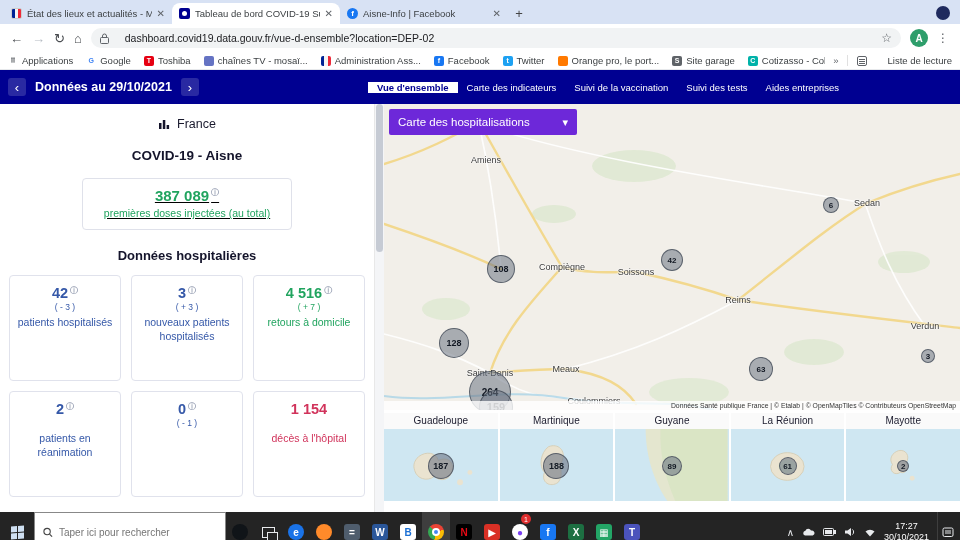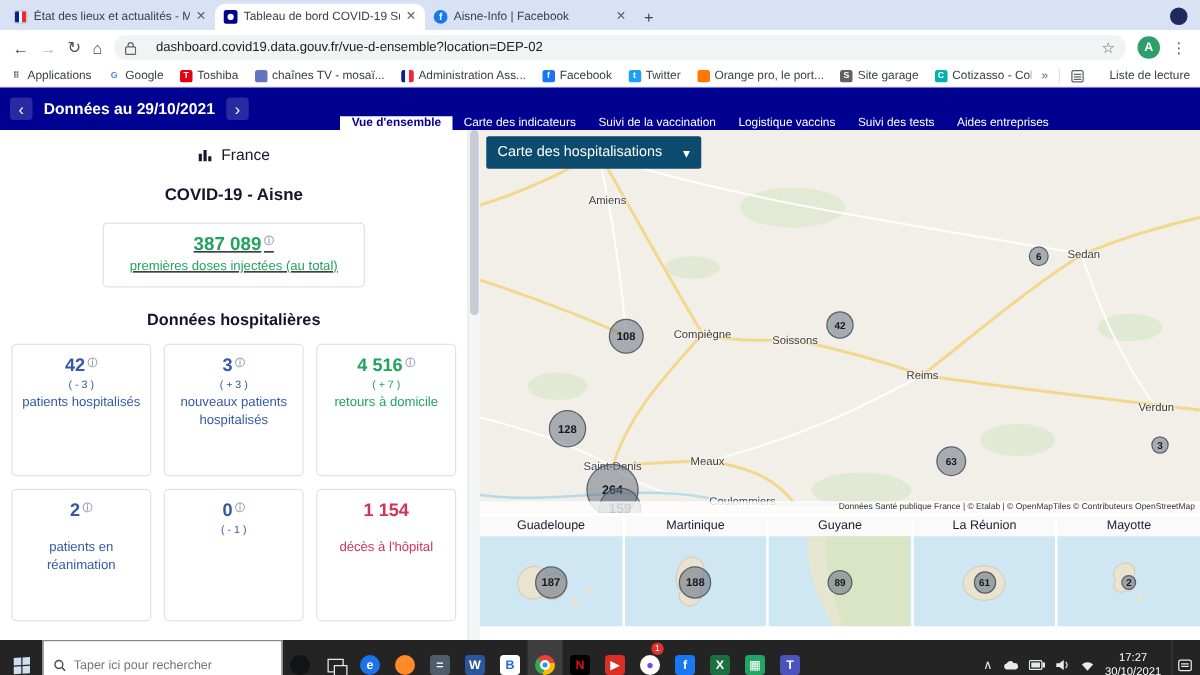--- a/index.html
+++ b/index.html
@@ -38,21 +38,21 @@
   .bm-ic{width:10px;height:10px;border-radius:2px;font-size:7px;line-height:10px;text-align:center;color:#fff;font-weight:bold;flex:none;}
   .bm-more{color:#5f6368;margin:0 8px;flex:none;}
   .bm-right{display:flex;align-items:center;gap:21px;border-left:1px solid #e0e0e0;padding-left:9px;flex:none;}
   .rl-ic{width:10px;height:10px;border:1px solid #5f6368;border-radius:2px;position:relative;}
   .rl-ic:after{content:"";position:absolute;left:1px;right:1px;top:2px;height:1px;background:#5f6368;box-shadow:0 2px 0 #5f6368,0 4px 0 #5f6368;}
 
   
   .govheader{top:70px;height:34px;background:#000091;display:flex;align-items:center;color:#fff;padding:0 8px;}
   .chev{width:18px;height:18px;border-radius:3px;background:rgba(255,255,255,.16);display:flex;align-items:center;justify-content:center;font-size:13px;}
   .date-label{font-weight:bold;font-size:12.5px;margin:0 9px;}
-  .gov-nav{margin-left:auto;margin-right:104px;display:flex;align-items:flex-end;height:100%;}
+  .gov-nav{margin-left:auto;margin-right:104px;display:flex;align-items:center;height:100%;}
   .gov-item{display:flex;align-items:center;padding:0 9px;font-size:9.5px;white-space:nowrap;}
   .gov-item.active{background:#fff;color:#000091;font-weight:bold;}
 
   
   .content{top:104px;height:408px;display:flex;background:#fff;}
   .sidebar{width:374px;overflow:hidden;background:#fff;}
   .sb-scroll{width:10px;background:#f4f5f7;border-left:1px solid #e8e8e8;position:relative;flex:none;}
   .sb-thumb{position:absolute;top:0;left:1px;width:7px;height:148px;background:#c6cbd4;border-radius:4px;}
 
   .region-row{display:flex;align-items:center;justify-content:center;gap:7px;padding:13px 0 9px;font-size:12.5px;color:#1a1a2e;}
@@ -66,21 +66,21 @@
   .stat-value{font-size:14.5px;font-weight:bold;}
   .stat-delta{font-size:8.5px;margin-top:1px;min-height:10px;}
   .stat-label{font-size:10.5px;margin-top:3px;line-height:1.35;}
   .c-blue{color:#3558a8;}.c-green{color:#21a45f;}.c-red{color:#d1335b;}
   .info-ic{font-size:8px;color:#9aa2b5;vertical-align:top;margin-left:2px;}
 
   
   .map-region{flex:1;position:relative;background:#f3f4fb;}
   .map-main{position:absolute;top:0;left:0;right:0;height:306px;background:#f2efe9;overflow:hidden;}
   .roads{position:absolute;inset:0;width:100%;height:100%;}
-  .layer-dd{position:absolute;left:5px;top:5px;width:172px;background:#0c4a6e;color:#fff;display:flex;align-items:center;gap:8px;padding:6px 9px;border-radius:2px;}
+  .layer-dd{position:absolute;left:5px;top:5px;width:188px;background:#6d28d9;color:#fff;display:flex;align-items:center;gap:8px;padding:6px 9px;border-radius:2px;}
   .layer-txt{font-size:11.5px;line-height:1.25;flex:1;}
   .layer-chev{font-size:11px;}
   .bubble{position:absolute;border-radius:50%;background:rgba(108,117,131,.55);border:1px solid rgba(70,78,90,.8);color:#111722;font-weight:bold;display:flex;align-items:center;justify-content:center;}
   .city{position:absolute;transform:translate(-50%,-50%);font-size:9px;color:#3a3a3a;text-shadow:0 0 2px #fff,0 0 2px #fff,0 0 3px #fff;white-space:nowrap;}
   .attrib{position:absolute;left:0;right:0;bottom:0;background:rgba(255,255,255,.8);font-size:6.8px;color:#333;text-align:right;padding:1px 4px;}
 
   .territories{position:absolute;left:0;right:0;top:306px;bottom:0;background:#fff;display:flex;gap:2px;padding-top:3px;}
   .terr{flex:1;display:flex;flex-direction:column;height:88px;background:#fafafa;}
   .terr-name{font-size:10px;color:#1c1c2e;text-align:center;padding:2px 0 3px;}
   .terr-map{flex:1;background:#cfe7f2;position:relative;overflow:hidden;}
@@ -202,21 +202,20 @@
   </div>
 
   <div class="row govheader">
     <span class="chev">‹</span>
     <span class="date-label">Données au 29/10/2021</span>
     <span class="chev">›</span>
     <div class="gov-nav">
       <span class="gov-item active">Vue d'ensemble</span>
       <span class="gov-item">Carte des indicateurs</span>
       <span class="gov-item">Suivi de la vaccination</span>
-      <span class="gov-item">Logistique vaccins</span>
       <span class="gov-item">Suivi des tests</span>
       <span class="gov-item">Aides entreprises</span>
     </div>
   </div>
 
   <div class="row content">
 
     <aside class="sidebar">
       <div class="region-row">
         <svg width="12" height="12" viewBox="0 0 12 12">

